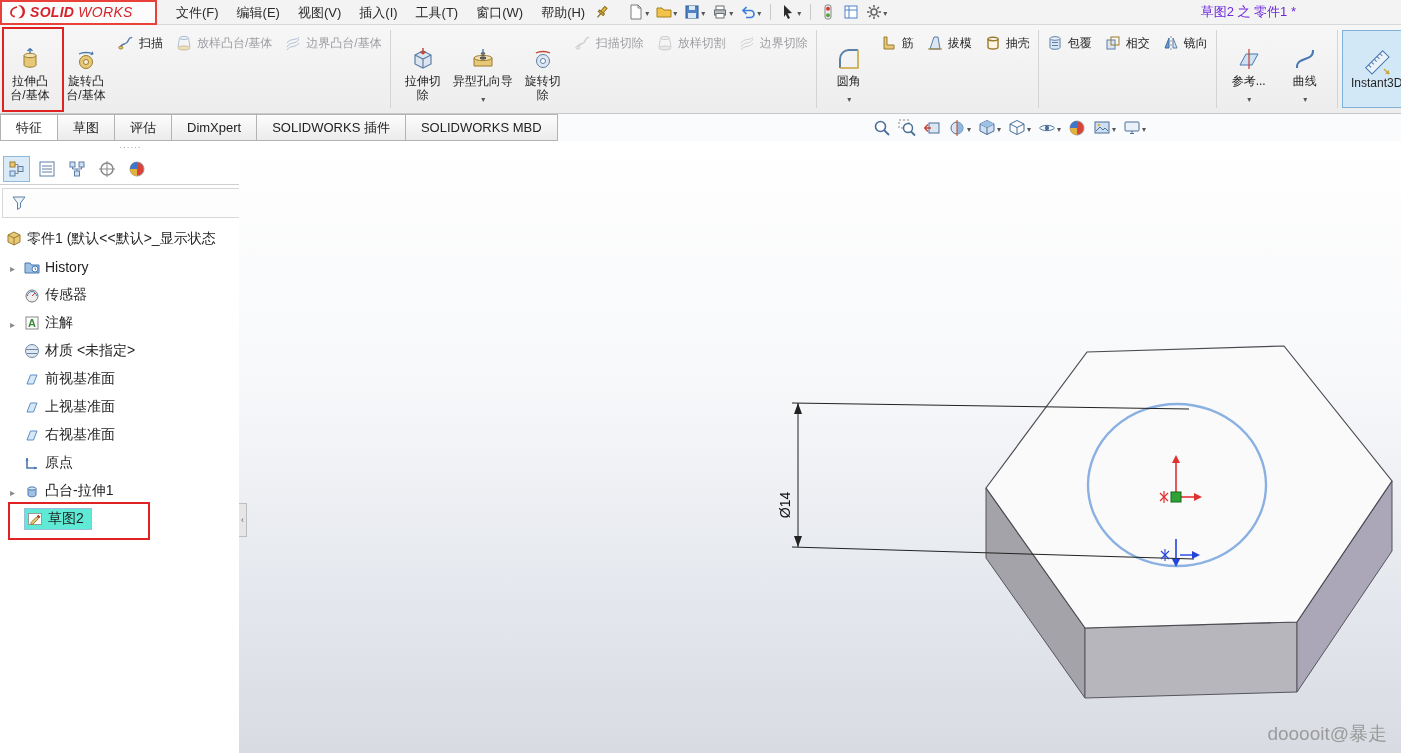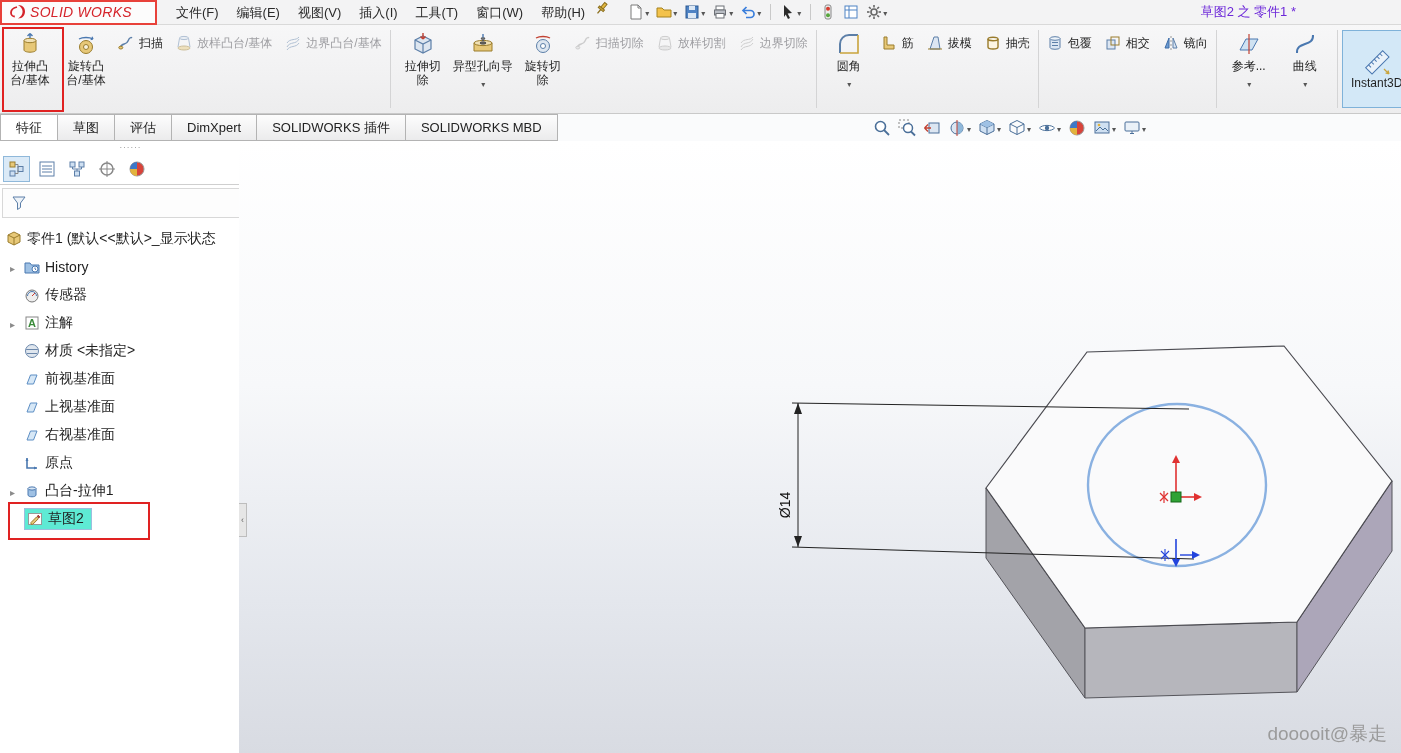--- a/index.html
+++ b/index.html
@@ -4,37 +4,37 @@
 <style>
 *{margin:0;padding:0;box-sizing:border-box}
 html,body{width:1401px;height:753px;overflow:hidden;background:#fff;
   font-family:"Liberation Sans","DejaVu Sans",sans-serif;font-size:12px;color:#1f1f1f}
 svg{display:block}
 
 .menubar{position:absolute;left:0;top:0;width:1401px;height:25px;background:#f3f3f4;
   border-bottom:1px solid #d9d9d9;display:flex;align-items:center}
 .logo-box{height:25px;width:157px;background:#fcfcfc;border:2px solid #e8413a;
   display:flex;align-items:center;gap:4px;padding:0 6px;flex:0 0 auto}
-.logo-solid{font-weight:normal;color:#d5232a;font-size:14px;font-style:italic;letter-spacing:.3px}
+.logo-solid{font-weight:bold;color:#d5232a;font-size:14px;font-style:italic;letter-spacing:.3px}
 .logo-works{color:#d5232a;font-size:14px;font-style:italic;letter-spacing:.3px}
-.menus{display:flex;align-items:flex-start;margin-left:10px}
+.menus{display:flex;align-items:center;margin-left:10px}
 .menu-item{padding:0 9px;font-size:13px;line-height:25px;color:#2a2a2a;cursor:default}
 .qat{display:flex;align-items:center;gap:3px;margin-left:16px}
 .qbtn{display:flex;align-items:center;height:22px;padding:0 2px;border-radius:2px}
 .caret::after{content:"▾";font-size:8px;color:#555;margin-left:1px}
 .qsep{width:1px;height:16px;background:#c9c9c9;margin:0 4px}
 .doc-title{margin-left:auto;margin-right:105px;font-size:13px;color:#6d28d9;white-space:nowrap}
 
 .ribbon{position:absolute;left:0;top:25px;width:1401px;height:89px;
   background:linear-gradient(#f7f7f8,#ededee);border-bottom:1px solid #c9c9c9;
   display:flex;align-items:flex-start;padding:2px 0 0 2px}
 .rgroup{display:flex;align-items:flex-start}
 .rsep{width:1px;height:78px;background:#d4d4d5;margin:3px 4px 0;flex:0 0 auto}
 .bigbtn{min-width:56px;height:82px;display:flex;flex-direction:column;align-items:center;
-  padding-top:5px;gap:3px;font-size:12px;line-height:14px;text-align:center;border-radius:2px}
+  padding-top:20px;gap:3px;font-size:12px;line-height:14px;text-align:center;border-radius:2px}
 .lbl{width:46px;word-break:break-all}
 .lblw{width:64px;word-break:break-all}
 .colstack{display:flex;flex-direction:row;padding-top:7px;gap:5px}
 .smbtn{display:flex;align-items:center;gap:5px;font-size:12px;height:18px;padding:0 4px;white-space:nowrap}
 .dis{color:#9e9ea2}
 .dis svg{opacity:.45}
 .instant{width:70px;height:78px;margin-top:3px;background:#d3e8f7;border:1px solid #7fb2d9;
   display:flex;flex-direction:column;align-items:center;justify-content:center;font-size:12px}
 
 .tabrow{position:absolute;left:0;top:114px;width:1401px;height:27px;background:#fafbfc;display:flex}

